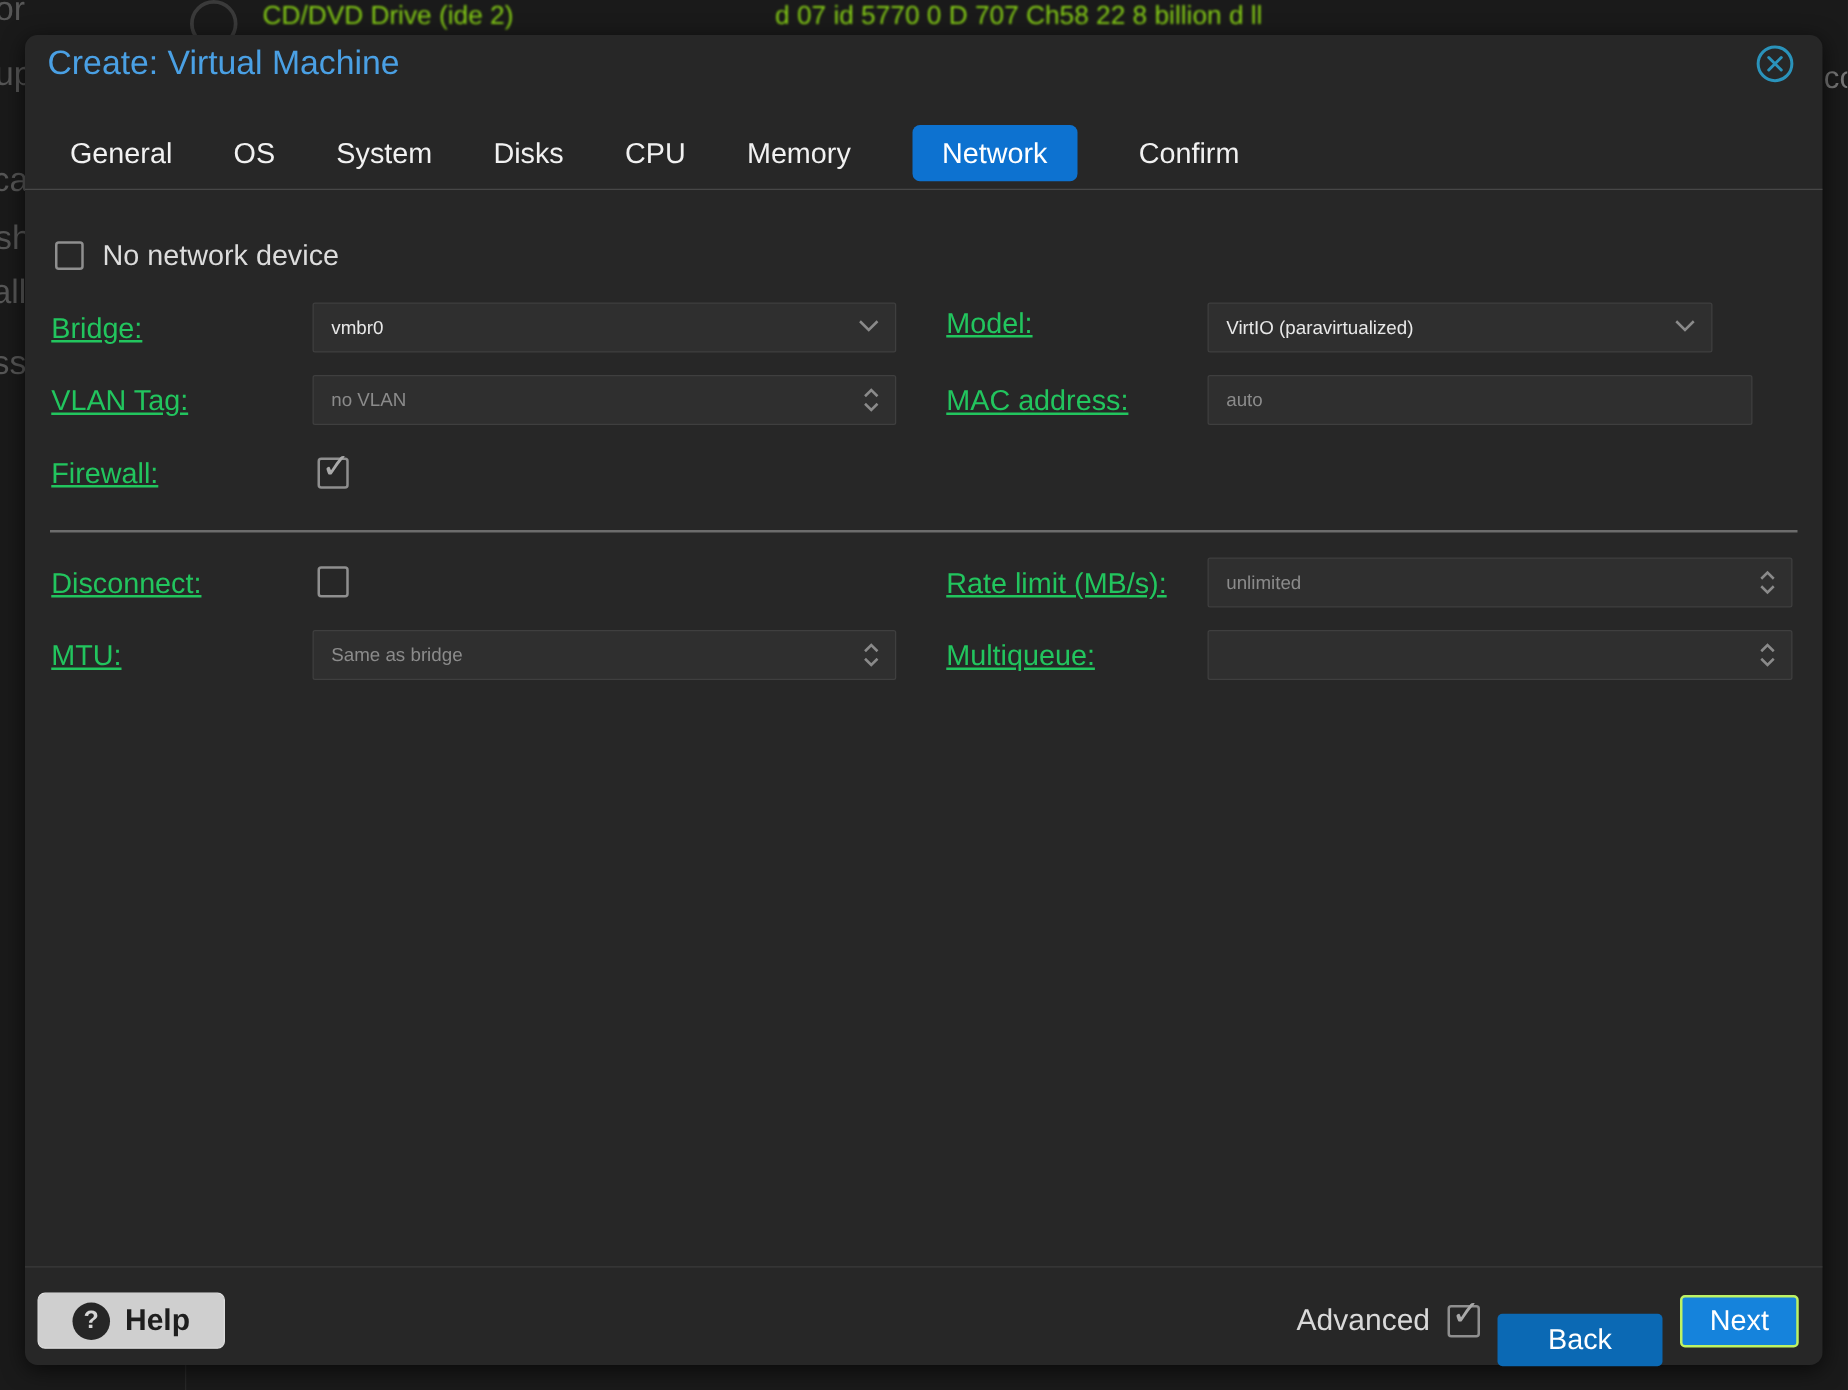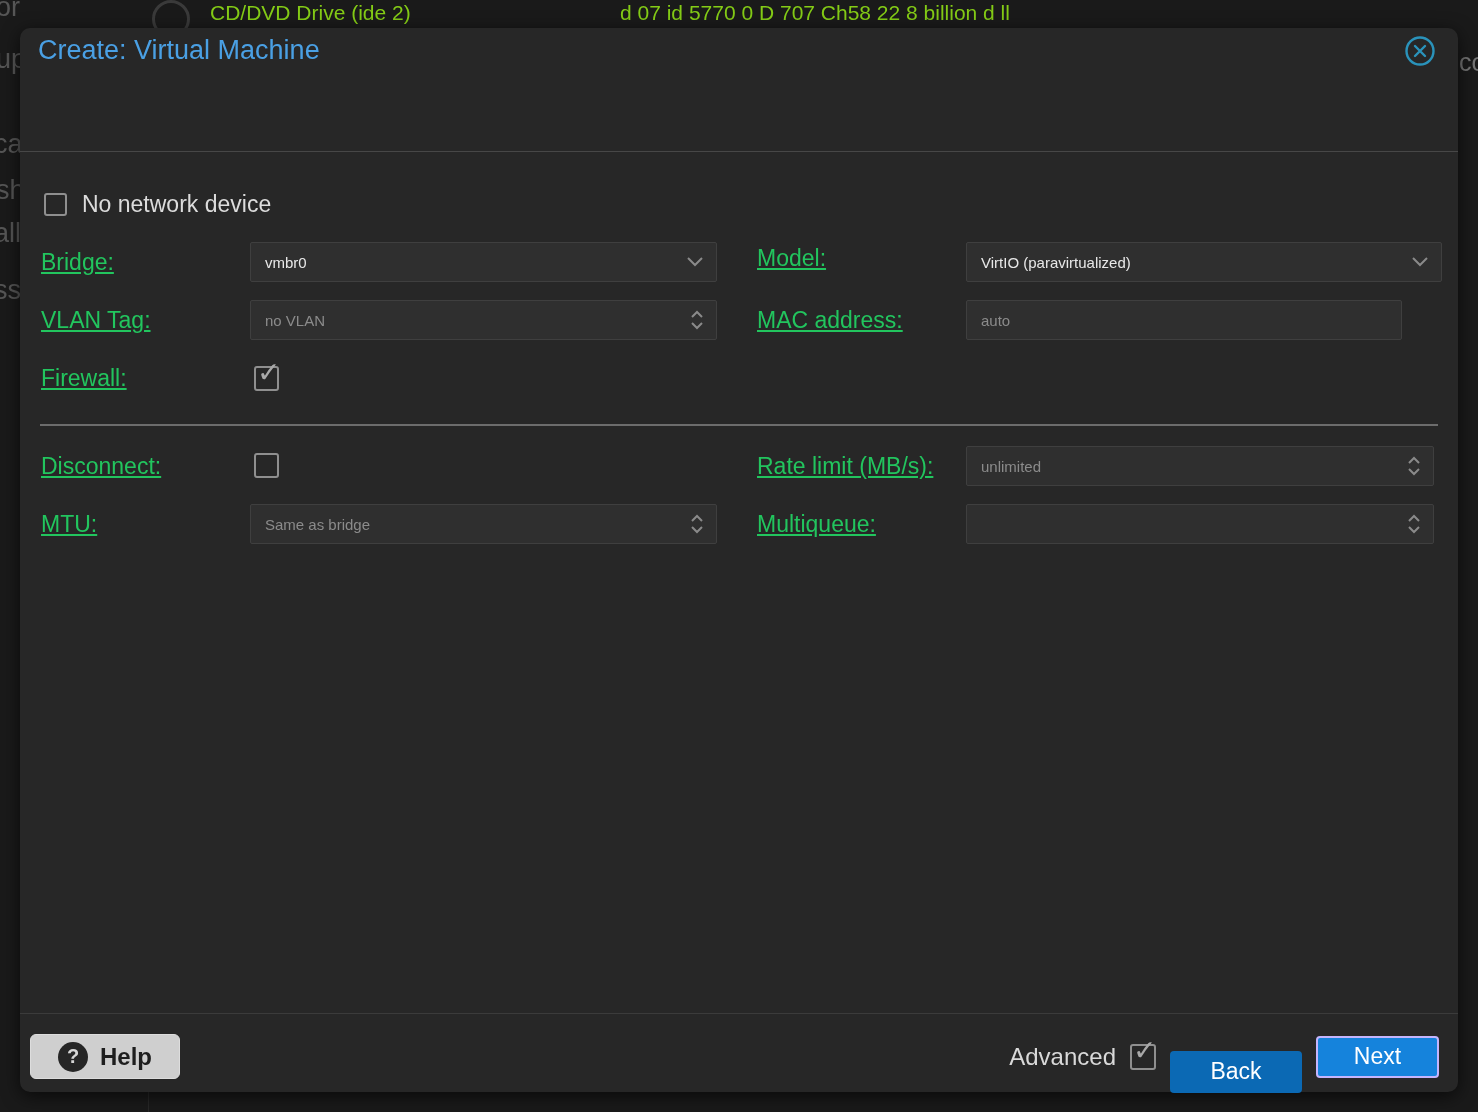--- a/index.html
+++ b/index.html
@@ -58,21 +58,21 @@
     display:flex;align-items:center;justify-content:center;gap:12px;padding:0;}
   .help-q{width:30px;height:30px;border-radius:50%;background:#262626;color:#d6d6d6;
     display:flex;align-items:center;justify-content:center;font-size:20px;font-weight:bold;}
   .help-txt{color:#1e1e1e;font-size:24px;font-weight:bold;}
   .footer-right{position:absolute;right:19px;top:1006px;height:45px;
     display:flex;align-items:center;gap:14px;}
   .adv-lbl{color:#d9d9d9;font-size:24px;}
   .btn{border:none;border-radius:4px;color:#ffffff;font-size:23px;cursor:pointer;
     font-family:inherit;}
   .btn.back{background:#0b69b4;width:132px;height:42px;margin-top:30px;}
-  .btn.next{background:#1583dc;width:123px;height:42px;border:2px solid #c4b5fd;box-sizing:border-box;}
+  .btn.next{background:#1583dc;width:95px;height:42px;border:2px solid #bef264;box-sizing:border-box;}
 </style>
 </head>
 <body>
 
 <div class="backdrop">
   <span class="frag" style="left:-4px;top:-8px">or</span>
   <span class="frag" style="left:-4px;top:44px">up</span>
   <span class="frag" style="left:-6px;top:129px">ca</span>
   <span class="frag" style="left:-4px;top:175px">sh</span>
   <span class="frag" style="left:-6px;top:218px">all</span>
@@ -90,38 +90,48 @@
 
   <button class="close-btn">
     <span>
       <svg width="32" height="32" viewBox="0 0 32 32">
         <circle cx="16" cy="16" r="13.5" fill="none" stroke="#2a93bb" stroke-width="2.4"></circle>
         <path d="M11 11 L21 21 M21 11 L11 21" stroke="#2a93bb" stroke-width="2.4" fill="none" stroke-linecap="round"></path>
       </svg>
     </span>
   </button>
 
+  <div class="tabs">
+    <div class="tab">General</div>
+    <div class="tab">OS</div>
+    <div class="tab">System</div>
+    <div class="tab">Disks</div>
+    <div class="tab">CPU</div>
+    <div class="tab">Memory</div>
+    <div class="tab active">Network</div>
+    <div class="tab">Confirm</div>
+  </div>
   <div class="tabs-sep"></div>
 
   <div class="cb-row" style="left:24px;top:163px">
     <span class="cb"></span>
     <span class="lbl">No network device</span>
   </div>
 
   <div class="flabel" style="left:21px;top:214px">Bridge:</div>
   <div class="field" style="left:230px;top:214px;width:467px">
     <input readonly="" value="vmbr0" style="">
     <span class="chev-down">
       <svg width="18" height="12" viewBox="0 0 18 12">
           <polyline points="2,3 9,10 16,3" fill="none" stroke="#8a8a8a" stroke-width="2"></polyline>
         </svg>
     </span>
   </div>
   <div class="flabel" style="left:737px;top:210px">Model:</div>
-  <div class="field" style="left:946px;top:214px;width:476px">
+  <div class="field" style="left:946px;top:214px;width:404px">
     <input readonly="" value="VirtIO (paravirtualized)" style="">
     <span class="chev-down">
       <svg width="18" height="12" viewBox="0 0 18 12">
           <polyline points="2,3 9,10 16,3" fill="none" stroke="#8a8a8a" stroke-width="2"></polyline>
         </svg>
     </span>
   </div>
 
   <div class="flabel" style="left:21px;top:272px">VLAN Tag:</div>
   <div class="field" style="left:230px;top:272px;width:467px">

